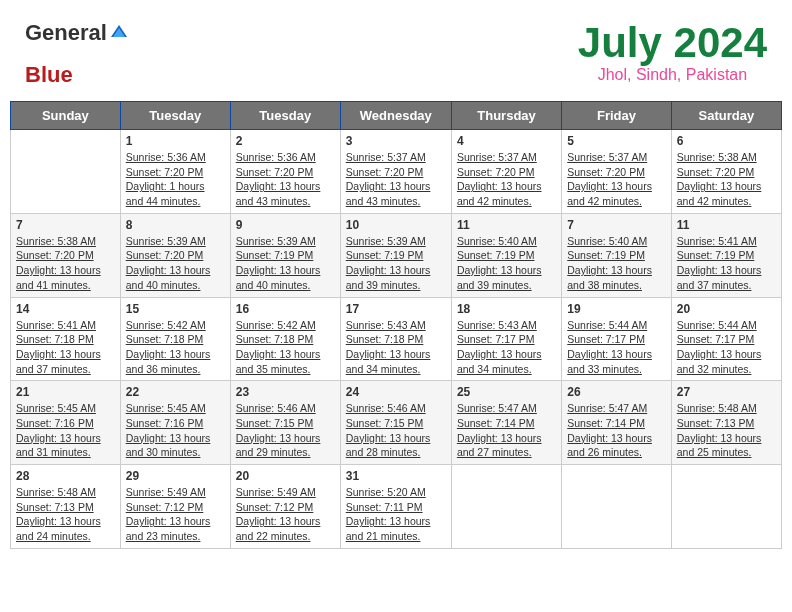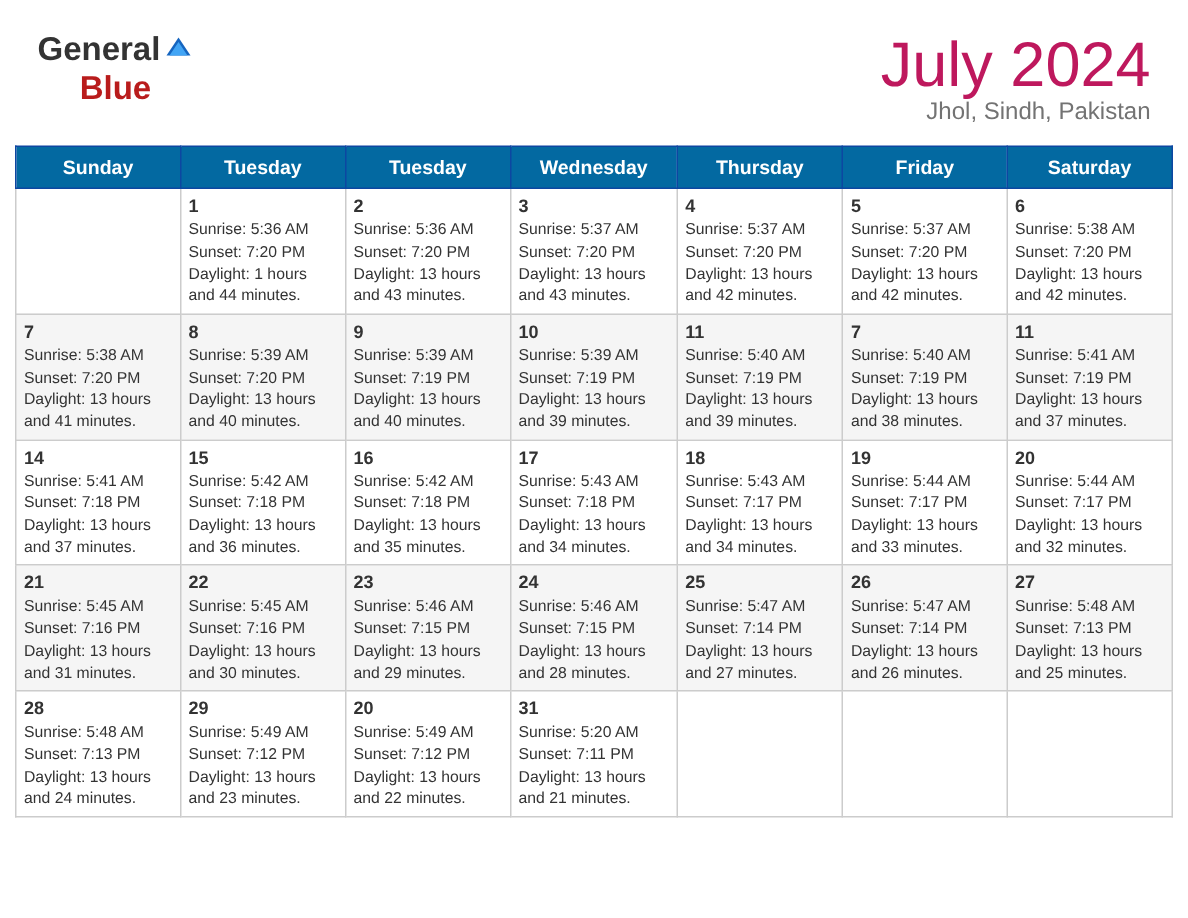--- a/index.html
+++ b/index.html
@@ -12,21 +12,22 @@
     }
     .header {
       display: flex;
       justify-content: space-between;
       align-items: flex-start;
       padding: 10px 15px 5px 15px;
     }
     .logo {
       display: flex;
       flex-direction: column;
-      align-items: center;
+      align-items: flex-start;
+      gap: 16px;
     }
     .logo-text {
       display: flex;
       align-items: center;
     }
     .logo-general {
       font-size: 22px;
       font-weight: bold;
       color: #333;
     }
@@ -38,35 +39,36 @@
     .logo-icon {
       width: 20px;
       height: 20px;
       margin-left: 2px;
     }
     .title-block {
       text-align: right;
     }
     .month-year {
       font-size: 42px;
-      font-weight: normal;
-      color: #be185d;
+      font-weight: bold;
+      color: #15803d;
       line-height: 1.1;
     }
     .location {
       font-size: 16px;
-      color: #737373;
+      color: #ec4899;
+      text-align: center;
     }
     .calendar {
       width: 100%;
       border-collapse: collapse;
       margin-top: 8px;
     }
     .calendar th {
-      background-color: #0369a1;
+      background-color: #737373;
       color: #fff;
       text-align: center;
       padding: 6px 4px;
       font-size: 13px;
       font-weight: bold;
       border: 1px solid #0d47a1;
     }
     .calendar td {
       vertical-align: top;
       border: 1px solid #ccc;
@@ -84,20 +86,21 @@
     }
     .day-number {
       font-weight: bold;
       font-size: 12px;
       display: block;
       margin-bottom: 2px;
     }
     .empty { background-color: #fff !important; }
     .cell-content {
       line-height: 1.4;
+      text-decoration: underline;
     }
   </style>
 </head>
 <body>
 
 <div class="header">
   <div class="logo">
     <div class="logo-text">
       <span class="logo-general">General</span>
       <svg class="logo-icon" viewBox="0 0 20 20">

